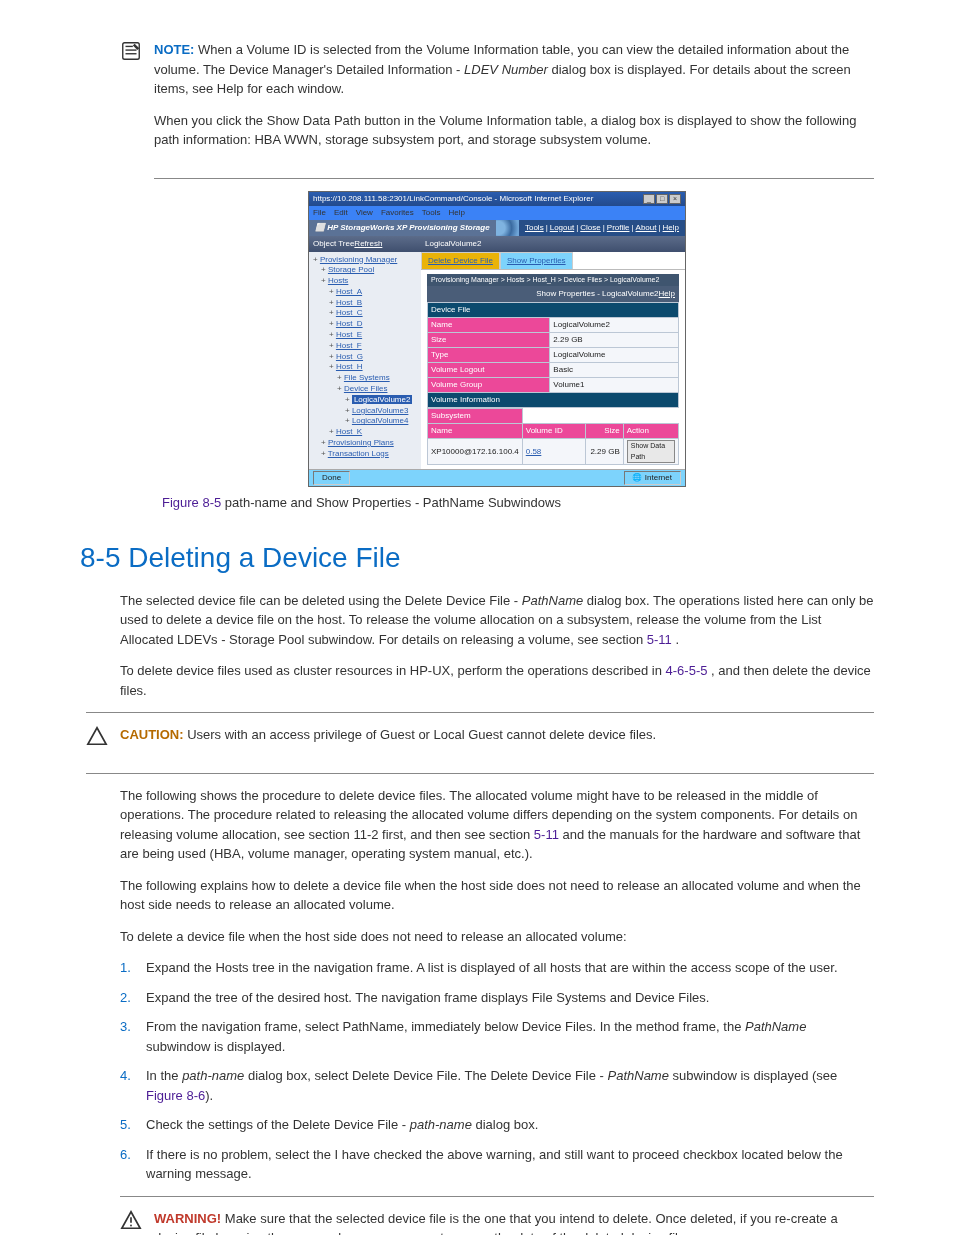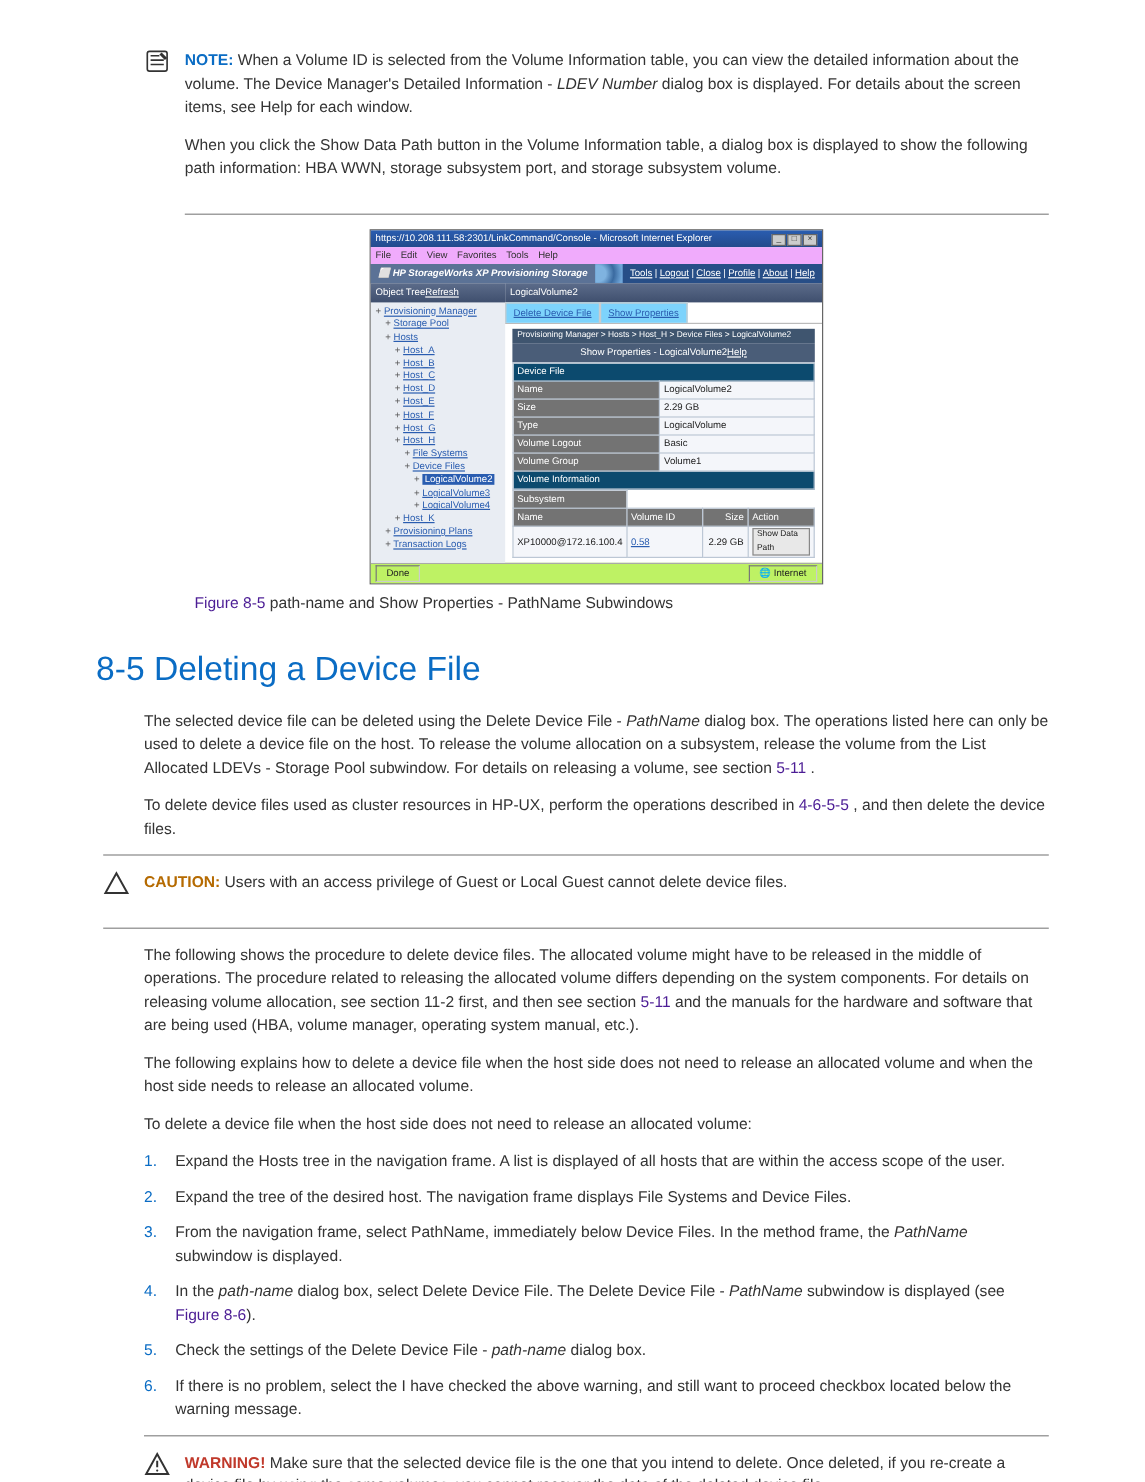--- a/index.html
+++ b/index.html
@@ -65,21 +65,21 @@
     display: flex; justify-content: space-between;
     padding: 1px 4px;
     font-size: 8px;
   }
   .shot .titlebar .win-btns span{
     display:inline-block; width:10px; height:8px; background:#ccc;
     border:1px solid #666; margin-left:1px; font-size:7px; line-height:8px;
     text-align:center; color:#333;
   }
   .shot .menubar {
-    background:#f0abfc; display:flex; gap:8px; padding:1px 4px;
+    background:#3b82f6; display:flex; gap:8px; padding:1px 4px;
     color:#333;
   }
   .shot .brandbar {
     display:flex; background:#4a7db5; color:#fff;
     height:16px; align-items:center; justify-content:space-between;
   }
   .shot .brandbar .brand{
     background:#5b7296; padding:0 6px; height:100%; display:flex; align-items:center;
     font-style: italic; font-weight:bold;
   }
@@ -113,45 +113,45 @@
   .shot .right .rhead{
     background: linear-gradient(#5c6c8a,#3f4f6e); color:#fff; padding:2px 4px;
   }
   .shot .right .methodnav{
     display:flex; border-bottom:1px solid #bbb;
   }
   .shot .right .methodnav div{
     border:1px solid #ccc; border-bottom:none; padding:2px 6px;
     background:#7dd3fc; color:#2a5db0; text-decoration:underline;
   }
-  .shot .right .methodnav div:first-child{ background:#7dd3fc;}
+  .shot .right .methodnav div:first-child{ background:#eab308;}
   .shot .right .pad{ padding:4px 6px; }
   .shot .right .crumb{
     background:#3f556f; color:#fff; padding:1px 4px; font-size:7px;
   }
   .shot .right .subhead{
     background:#4a5d78; color:#fff; padding:2px 4px;
-    display:flex; justify-content:center;
+    display:flex; justify-content:flex-end;
   }
   .shot .right .subhead a{ color:#fff; text-decoration:underline;}
   .shot table.tbl{
     width:100%; border-collapse:collapse; font-size:8px;
   }
   .shot table.tbl th, .shot table.tbl td{
     border:1px solid #bcc7d5; padding:1px 3px; text-align:left;
   }
-  .shot table.tbl th{ background:#737373; color:#fff; font-weight:normal;}
+  .shot table.tbl th{ background:#ec4899; color:#fff; font-weight:normal;}
   .shot table.tbl th.sec{ background:#0c4a6e; color:#fff; }
   .shot table.tbl td{ background:#f4f6fa; }
   .shot .action-btn{
     border:1px solid #888; background:#e8e8e8; padding:0 3px; font-size:7px;
     display:inline-block;
   }
   .shot .statusbar{
-    background:#bef264; border-top:1px solid #aaa; display:flex;
+    background:#7dd3fc; border-top:1px solid #aaa; display:flex;
     padding:1px 4px; font-size:8px; justify-content:space-between;
   }
   .shot .statusbar span.box{
     border:1px inset #ccc; padding:0 8px;
   }
 </style>
 </head>
 <body>
 
 <div class="note-block">

